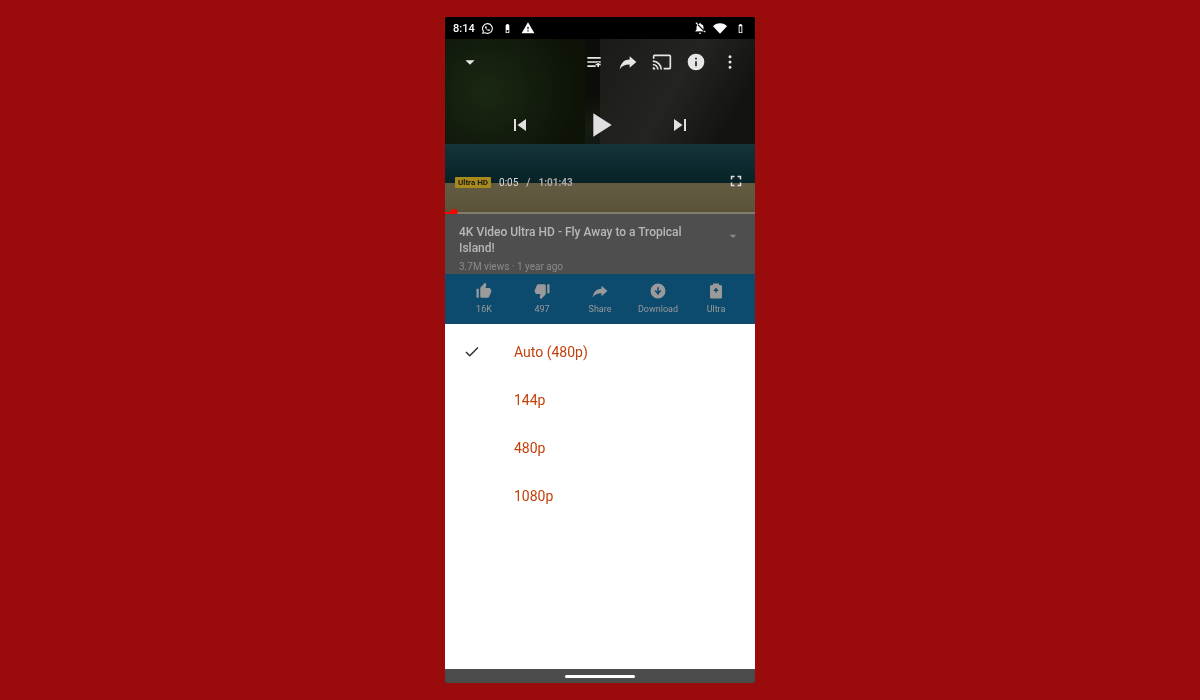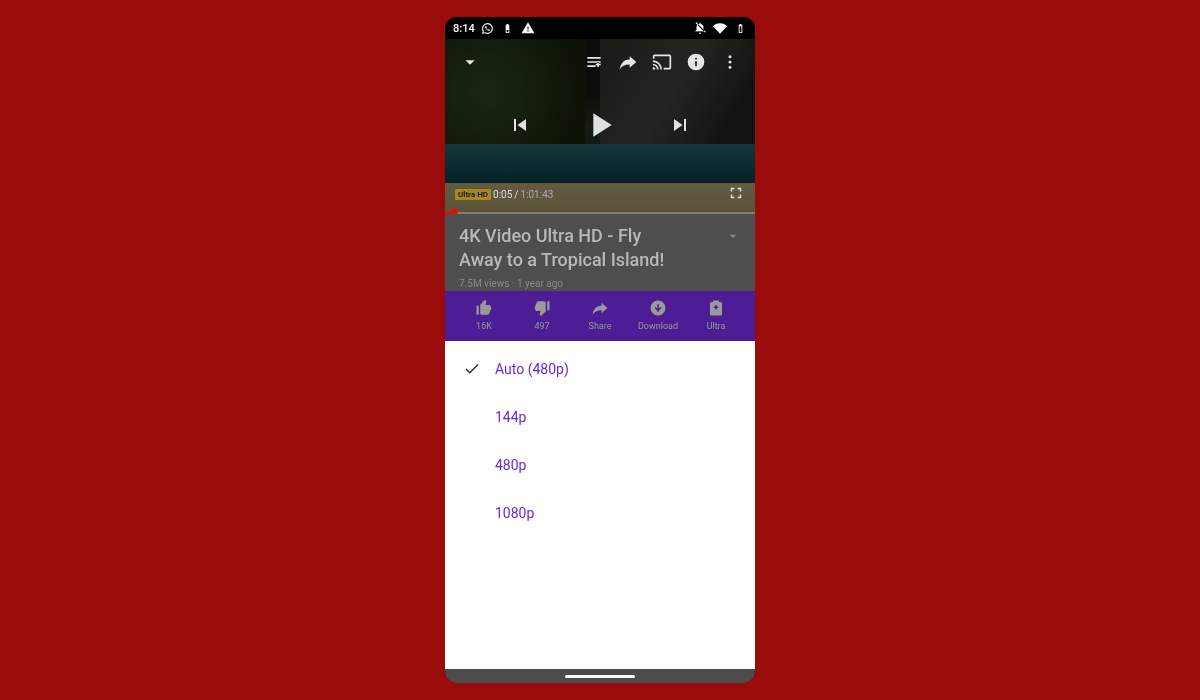--- a/index.html
+++ b/index.html
@@ -8,21 +8,21 @@
     background: #9a0c0c;
     font-family: Roboto, Arial, sans-serif;
     display: flex; align-items: center; justify-content: center;
     overflow: hidden;
   }
   .phone {
     width: 310px; height: 666px;
     background: #000;
     position: relative;
     overflow: hidden;
-    border-radius: 12px;
+    border-radius: 2px;
   }
   
   .statusbar {
     height: 22px; background: #000; color: #fff;
     display: flex; align-items: center; justify-content: space-between;
     padding: 0 8px; font-size: 11px; font-weight: 500;
   }
   .statusbar .left, .statusbar .right { display: flex; align-items: center; gap: 6px; }
   .statusbar svg { fill: #fff; }
   .ico { width: 14px; height: 14px; display: inline-flex; align-items: center; justify-content: center; }
@@ -54,49 +54,49 @@
   .topbtn { color: #fff; width: 34px; height: 34px; display: flex; align-items:center; justify-content:center; }
   .topbtn svg { fill: #e6e6e6; }
 
   .player-center {
     position:absolute; top:50%; left:0; right:0; transform:translateY(-50%); z-index:6;
     display:flex; align-items:center; justify-content:center; gap:48px;
   }
   .player-center svg { fill: #e0e0e0; }
 
   .player-bottom {
-    position:absolute; bottom:10px; left:0; right:0; z-index:6;
-    display:flex; align-items:center; padding:0 10px; gap:2px;
+    position:absolute; bottom:22px; left:0; right:0; z-index:6;
+    display:flex; align-items:center; padding:0 10px; gap:8px;
     color:#ddd; font-size:10px;
   }
   .badge-uhd {
     background:#a88a1c; color:#1a1a1a; font-size:8px; font-weight:700;
     padding:1px 3px; border-radius:1px;
   }
   .fs-icon { margin-left:auto; }
   .progress-bar { position:absolute; bottom:0; left:0; right:0; height:2px; background:rgba(255,255,255,0.25); z-index:6;}
   .progress-bar .fill { height:100%; width:3%; background:#ff0000; position:relative;}
   .progress-bar .dot { position:absolute; left:3%; bottom:-2px; width:7px; height:7px; border-radius:50%; background:#ff0000; transform:translateX(-50%);}
 
   
   .infopanel { background:#4e4e4e; color:#ccc; padding:10px 14px 2px 14px; position:relative; }
-  .video-title { font-size:18px; line-height:1.35; color:#b8b8b8; font-weight:500; max-width:230px;}
+  .video-title { font-size:12px; line-height:1.35; color:#b8b8b8; font-weight:500; max-width:230px;}
   .meta { font-size:10px; color:#8a8a8a; margin-top:5px;}
   .expand-toggle { position:absolute; top:14px; right:14px; }
   .expand-toggle svg { fill:#8a8a8a; }
 
-  .action-row { display:flex; justify-content:space-between; padding:8px 10px 10px 10px; background:#4c1d95; }
+  .action-row { display:flex; justify-content:space-between; padding:8px 10px 10px 10px; background:#0c4a6e; }
   .action { flex:1; display:flex; flex-direction:column; align-items:center; gap:4px; color:#9a9a9a; font-size:9px;}
   .action svg { fill:#9a9a9a; width:18px; height:18px; }
 
   
   .sheet { background:#fff; flex:1; }
   .wrap { display:flex; flex-direction:column; height:100%; }
   .sheet-list { padding-top:4px; }
-  .sheet-item { display:flex; align-items:center; height:48px; padding:0 18px; font-size:14px; color:#6d28d9; }
+  .sheet-item { display:flex; align-items:center; height:48px; padding:0 18px; font-size:14px; color:#c2410c;gap:19px; }
   .sheet-item .check { width:32px; display:flex; align-items:center; }
   .sheet-item .check svg { stroke:#333; fill:none; stroke-width:2; width:18px; height:18px; }
   .sheet-item .qlabel {}
 
   
   .navbar { height:14px; background:#4b4b4b; display:flex; align-items:center; justify-content:center;}
   .navhandle { width:70px; height:3px; background:#fff; border-radius:3px; }
 </style>
 </head>
 <body>
@@ -198,36 +198,36 @@
           <svg viewBox="0 0 24 24" width="24" height="24">
               <path d="M16 6h2v12h-2zM6 18l8.5-6L6 6z"></path>
             </svg>
         </div>
       </div>
 
       <div class="player-bottom">
         <span class="badge-uhd">Ultra HD</span>
         <span>0:05</span>
           <span> / </span>
-          <span style="color:#aaa;">1:01:43</span>
+          <span style="color:#aaa;font-weight:bold;">1:01:43</span>
         <span class="fs-icon">
           <svg viewBox="0 0 24 24" width="18" height="18" fill="#e0e0e0">
               <path d="M7 14H5v5h5v-2H7zm-2-4h2V7h3V5H5zm12 7h-3v2h5v-5h-2zM14 5v2h3v3h2V5z"></path>
             </svg>
         </span>
       </div>
       <div class="progress-bar">
         <div class="fill"></div>
           <div class="dot"></div>
       </div>
     </div>
 
     <div class="infopanel">
       <div class="video-title">4K Video Ultra HD - Fly Away to a Tropical Island!</div>
-      <div class="meta">7.5M views · 1 year ago</div>
+      <div class="meta">3.7M views · 1 year ago</div>
       <div class="expand-toggle">
         <svg viewBox="0 0 24 24" width="16" height="16">
             <path d="M7 10l5 5 5-5z"></path>
           </svg>
       </div>
     </div>
 
     <div class="action-row">
       <div class="action">
         <svg viewBox="0 0 24 24">

